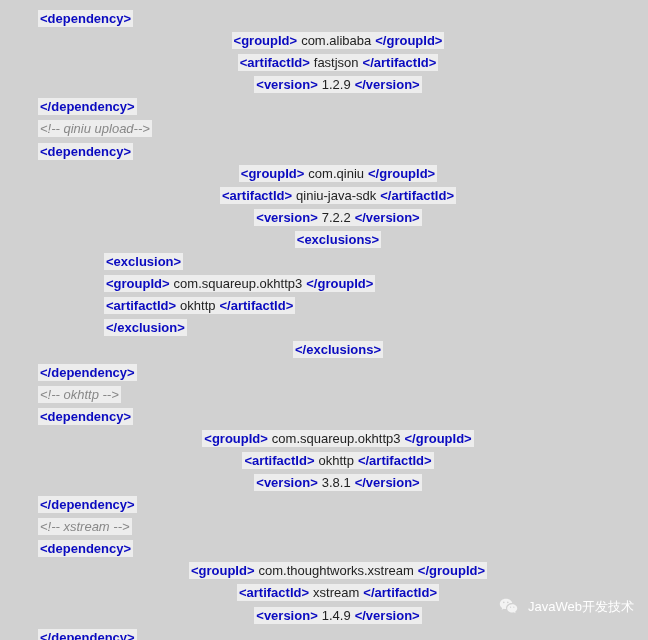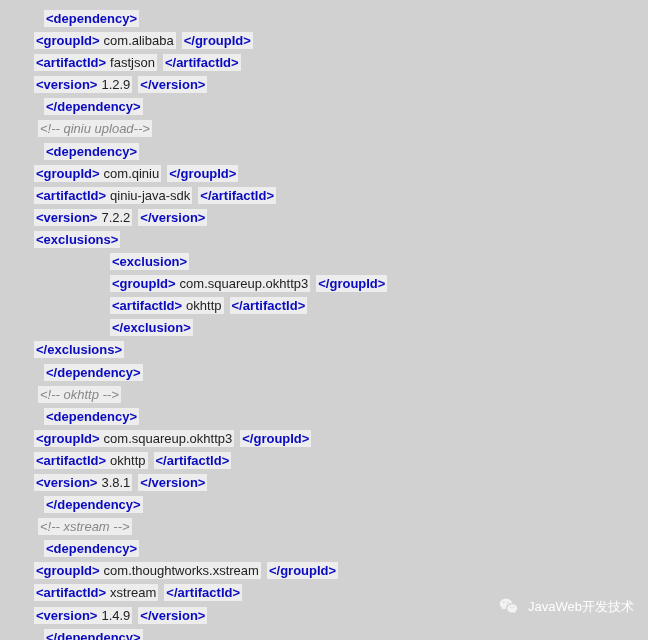--- a/index.html
+++ b/index.html
@@ -13,24 +13,24 @@
     height: 640px;
     box-sizing: border-box;
     position: relative;
     overflow: hidden;
   }
   .code {
     white-space: pre;
   }
   .line { display: block; }
   .i1 { padding-left: 38px; }
-  .i2 { padding-left: 28px; }
+  .i2 { padding-left: 28px; text-align: center; }
   .i3 { padding-left: 104px; }
   .i4 { padding-left: 104px; }
-  .tag { color: #0a0ac0; font-weight: bold; background: #ededed; padding: 1px 2px; margin-left: 6px; }
+  .tag { color: #0a0ac0; font-weight: bold; background: #ededed; padding: 1px 2px; }
   .txt { color: #222; background: #ededed; padding: 1px 2px; }
   .cmt { color: #888; font-style: italic; background: #ededed; padding: 1px 2px; }
   .brk { color: #0a0ac0; }
   .watermark {
     position: absolute;
     right: 14px;
     bottom: 22px;
     display: flex;
     align-items: center;
     gap: 8px;

